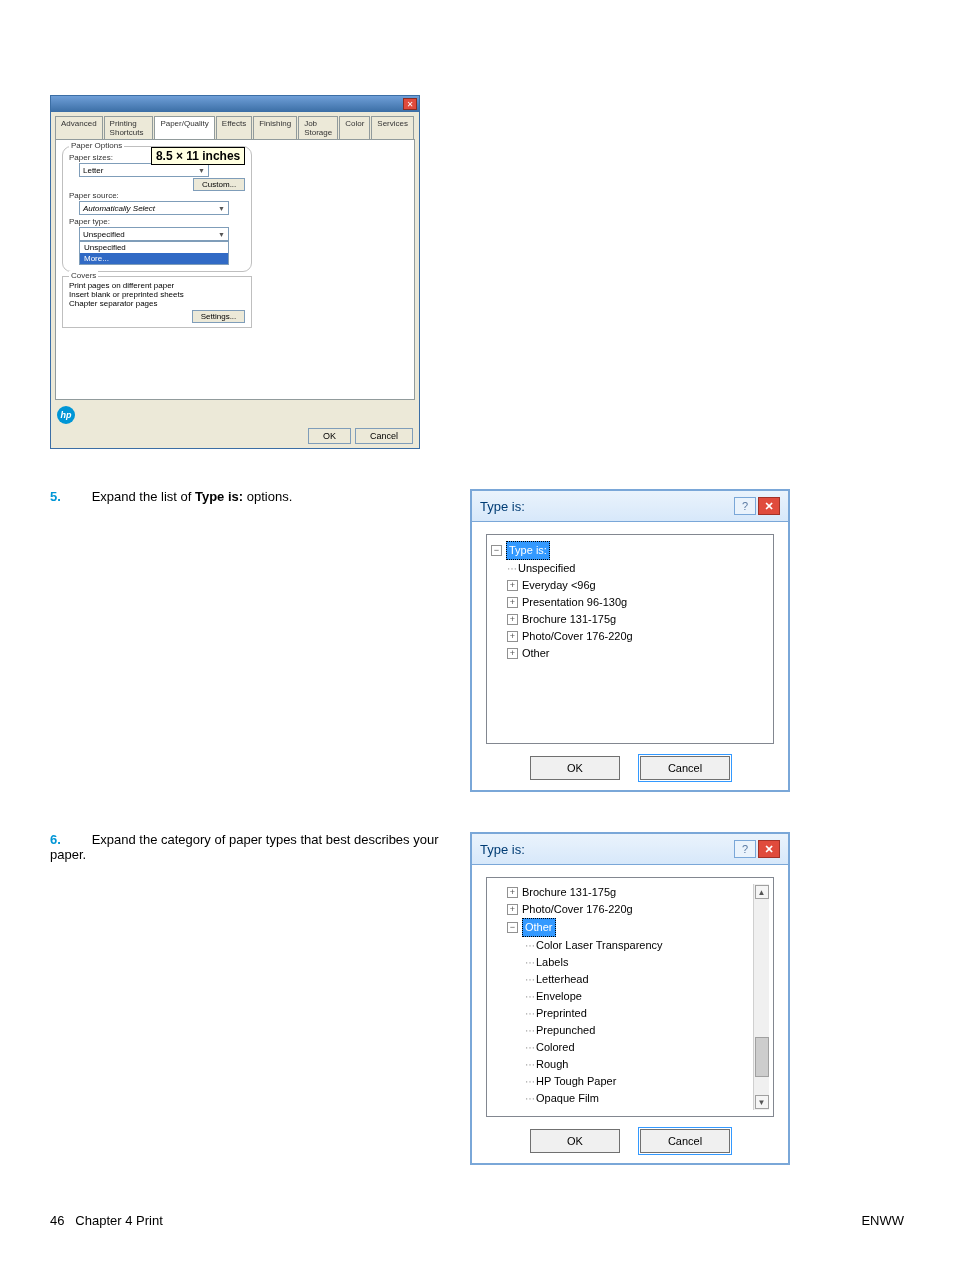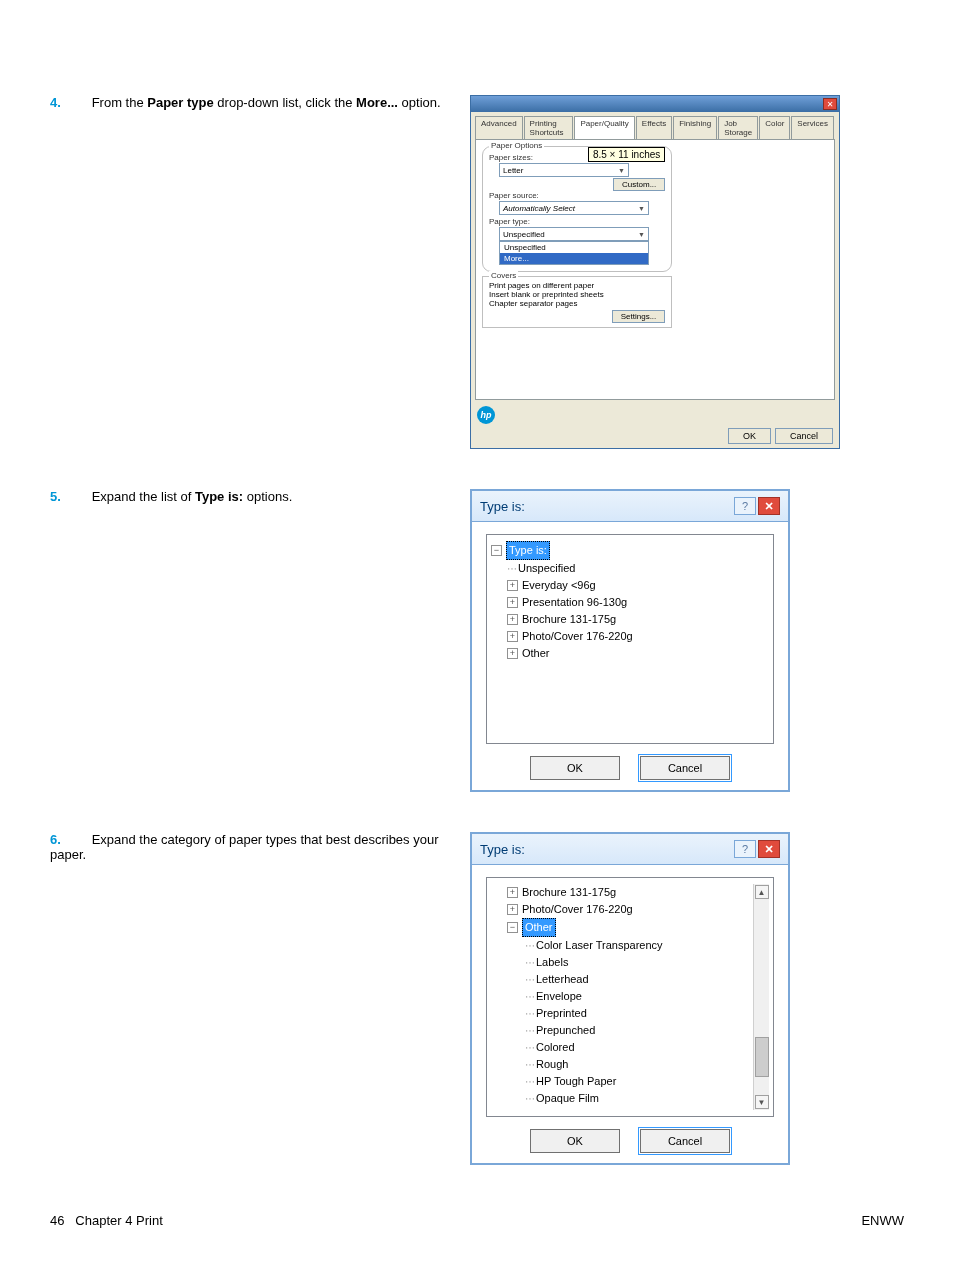--- a/index.html
+++ b/index.html
@@ -29,21 +29,21 @@
   .tab.active { background:#fff; }
   .panel { background:#fff; margin:0 4px 4px 4px; padding:6px; border:1px solid #919b9c; border-top:none; height:260px; display:flex; }
   .panel-left { width:55%; }
   .panel-right { width:45%; padding-left:6px; }
   .group { border:1px solid #bfbfbf; padding:4px 6px 6px; margin-bottom:4px; font-size:8px; position:relative;}
   .group-title { position:absolute; top:-6px; left:6px; background:#fff; padding:0 2px; color:#333; font-size:8px;}
   .field-label { font-size:8px; color:#333; margin-top:2px; }
   .fake-input { border:1px solid #7f9db9; background:#fff; height:14px; font-size:8px; padding:0 3px; display:flex; align-items:center; justify-content:space-between; margin-top:1px;}
   .fake-input .arrow { font-size:7px; color:#555;}
   .btn-small { border:1px solid #7f9db9; background:#ece9d8; font-size:8px; padding:1px 8px; }
-  .tooltip { background:#ffffe1; border:1px solid #000; font-size:10px; padding:1px 4px; position:absolute; }
+  .tooltip { background:#ffffe1; border:1px solid #000; font-size:12px; padding:1px 4px; position:absolute;font-weight:bold; }
   .dropdown-open { border:1px solid #7f9db9; background:#fff; font-size:8px;}
   .dropdown-open div { padding:1px 4px; }
   .dropdown-open .sel { background:#316ac5; color:#fff;}
   .preview { border:1px solid #bfbfbf; width:60px; height:72px; background:#fff; margin:0 auto;}
   .preview-inner { width:34px; height:44px; border:2px solid #4aa3df; margin:4px auto; position:relative;}
   .bottombar { display:flex; justify-content:flex-end; gap:4px; padding:4px 6px; background:#ece9d8;}
   .dlg-btn { border:1px solid #7f9db9; background:#ece9d8; font-size:9px; padding:2px 14px;}
   .hp-logo { width:18px; height:18px; border-radius:50%; background:#0096d6; color:#fff; font-size:9px; display:flex; align-items:center; justify-content:center; font-style:italic; font-weight:bold;}
 
   
@@ -71,26 +71,20 @@
   .dlg-actions button { width:90px; height:24px; border:1px solid #707070; background:#f0f0f0; font-size:11px;}
   .dlg-actions button.focus { outline:1px solid #3399ff; outline-offset:1px;}
 
   
   .footer { position:absolute; bottom:42px; left:50px; right:50px; display:flex; justify-content:space-between; font-size:13px;}
 </style>
 </head>
 <body>
 
 <div class="row">
-  <div class="left">
-    <span class="step-num">4.</span>
-    <span class="step-text">
-      <span>From the </span><b>Paper type</b><span> drop-down list, click the </span><b>More...</b><span> option.</span>
-    </span>
-  </div>
   <div class="right">
     <div class="win">
       <div class="titlebar">
         <div class="ico">✕</div>
       </div>
       <div class="tabs">
         <div class="tab">Advanced</div>
         <div class="tab">Printing Shortcuts</div>
         <div class="tab active">Paper/Quality</div>
         <div class="tab">Effects</div>

